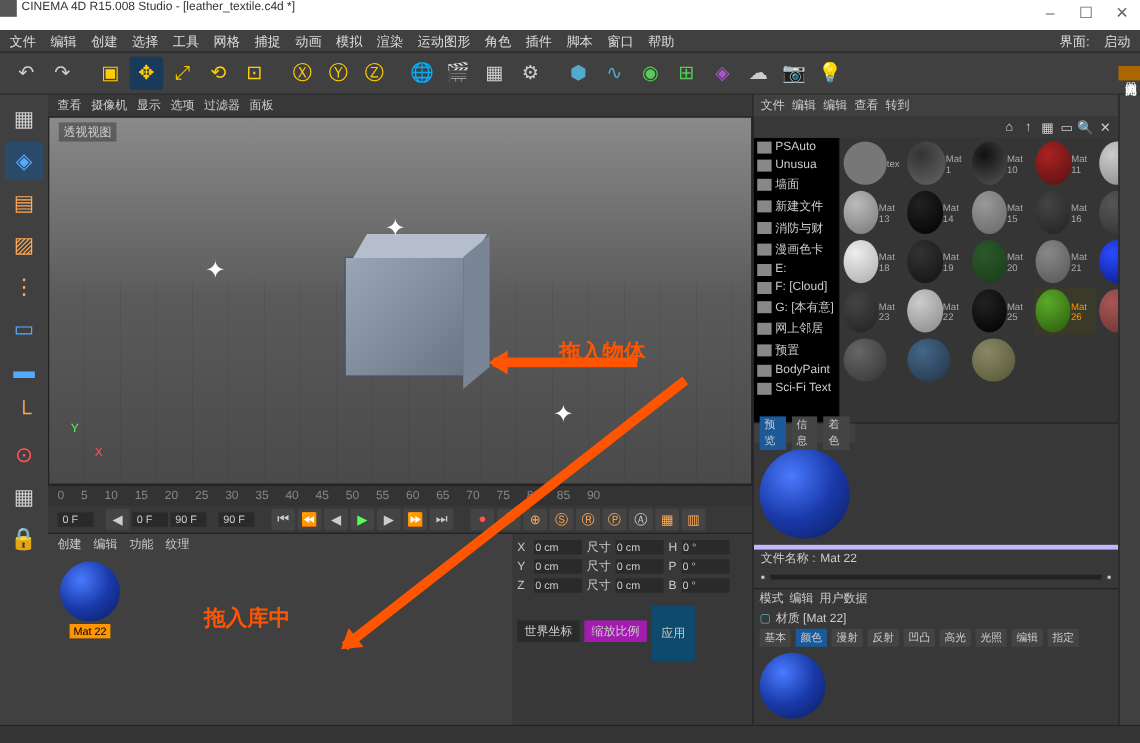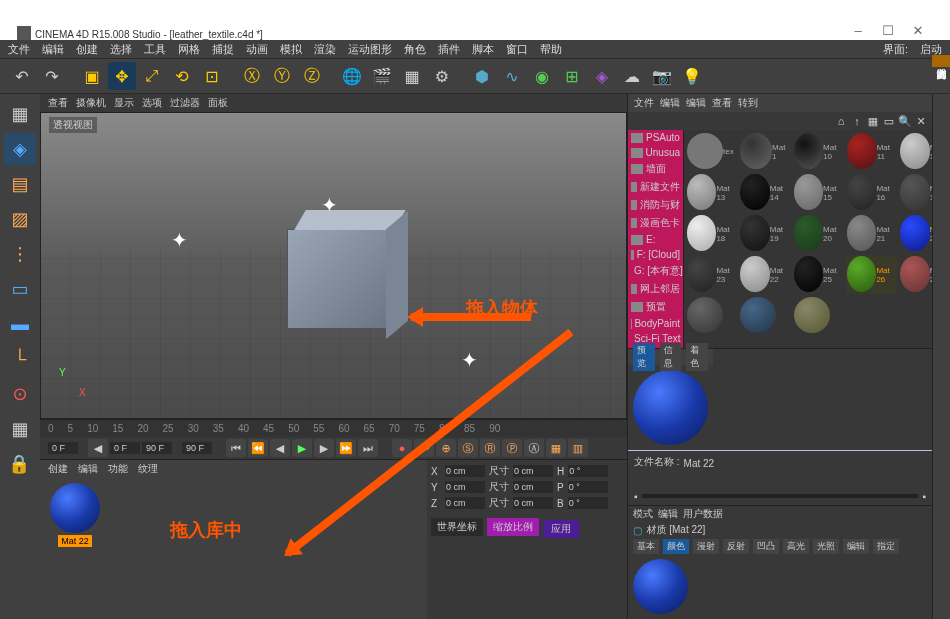--- a/index.html
+++ b/index.html
@@ -1,17 +1,17 @@
 <!DOCTYPE html>
 <html><head>
 <meta charset="utf-8">
 <style>
 *{margin:0;padding:0;box-sizing:border-box;font-family:"Microsoft YaHei",Arial,sans-serif;font-size:10px;user-select:none}
 body{background:#404040;width:950px;height:619px;overflow:hidden;color:#ccc}
-.titlebar{height:40px;background:#fff;display:flex;align-items:flex-end;padding:0 17px;color:#333}
+.titlebar{height:25px;background:#fff;display:flex;align-items:flex-start;padding:0 0;color:#333}
 .titlebar .icon{width:14px;height:14px;background:#555;margin-right:4px}
 .titlebar .spacer{flex:1}
 .win-btn{width:30px;height:20px;display:flex;align-items:center;justify-content:center;font-size:13px;color:#666}
 .menubar{height:18px;background:#404040;display:flex;padding:0 4px;gap:4px;align-items:center}
 .menubar span{padding:1px 4px;color:#ddd;font-size:11px}
 .menubar .right{margin-left:auto;display:flex;gap:4px}
 .toolbar{height:36px;background:#404040;display:flex;align-items:center;padding:0 8px;gap:2px;border-top:1px solid #2a2a2a;border-bottom:1px solid #2a2a2a}
 .tool-btn{width:28px;height:28px;display:flex;align-items:center;justify-content:center;border-radius:3px;font-size:16px}
 .tool-btn.sel{background:#1a3a5a}
 .tool-btn.ye{color:#ffcc00}
@@ -44,37 +44,37 @@
 .bottom{display:flex;height:160px;border-top:1px solid #222}
 .mat-panel{flex:1;background:#404040;display:flex;flex-direction:column}
 .mat-tabs{height:18px;display:flex;padding:0 8px;gap:10px;align-items:center;font-size:10px}
 .mat-body{flex:1;display:flex;padding:5px;position:relative}
 .mat-thumb{width:60px;display:flex;flex-direction:column;align-items:center}
 .mat-sphere{width:50px;height:50px;border-radius:50%;background:radial-gradient(circle at 35% 30%,#4a7aff,#1a3aaa 50%,#0a1a5a);margin-bottom:2px}
 .mat-label{background:#ff9500;color:#000;padding:1px 3px;font-size:9px}
 .coord-panel{width:200px;background:#383838;padding:4px;font-size:9px}
 .coord-row{display:flex;gap:4px;margin-bottom:2px;align-items:center}
 .coord-row input{background:#2a2a2a;border:none;color:#ccc;width:40px;padding:1px;font-size:9px}
-.coord-btn{background:#4c1d95;padding:2px 8px;margin-top:4px;display:inline-block}
+.coord-btn{background:#0c4a6e;padding:16px 8px;margin-top:4px;display:inline-block}
 .right-panel{width:305px;background:#383838;display:flex;flex-direction:column;border-left:1px solid #222}
 .rp-tabs{height:18px;display:flex;padding:0 6px;gap:6px;align-items:center;font-size:10px;background:#404040}
 .rp-icons{height:18px;display:flex;padding:0 4px;gap:2px;align-items:center;justify-content:flex-end}
 .rp-icons span{width:14px;height:14px;display:flex;align-items:center;justify-content:center;font-size:11px}
 .browser{flex:1;display:flex;overflow:hidden}
-.folder-tree{width:56px;background:#be185d;overflow:hidden;font-size:9px;border-right:1px solid #222}
+.folder-tree{width:72px;background:#000000;overflow:hidden;font-size:9px;border-right:1px solid #222}
 .folder-item{padding:2px 3px;display:flex;align-items:center;gap:3px;white-space:nowrap}
 .folder-item .fi{width:12px;height:10px;background:#888;display:inline-block}
 .mat-grid{flex:1;overflow-y:auto;padding:2px;background:#353535}
 .mat-grid-inner{display:grid;grid-template-columns:repeat(5,1fr);gap:2px}
 .mat-cell{display:flex;flex-direction:row;align-items:center;padding:1px}
 .mat-cell .ball{width:36px;height:36px;border-radius:50%;margin-bottom:1px}
 .mat-cell .name{font-size:8px;color:#aaa}
 .mat-cell.hl{background:#3a3a2a}
 .prev-big{width:75px;height:75px;border-radius:50%;background:radial-gradient(circle at 35% 30%,#4a7aff,#1a3aaa 50%,#0a1a5a);margin:5px}
-.filename-bar{height:18px;padding:18px 6px;font-size:10px;display:flex;align-items:flex-end;border-top:1px solid #c4b5fd}
+.filename-bar{height:18px;padding:0 6px;font-size:10px;display:flex;align-items:center;border-top:4px solid #c4b5fd}
 .slider-bar{height:18px;padding:2px 6px;display:flex;align-items:center;gap:4px}
 .slider-bar .track{flex:1;height:4px;background:#222}
 .attr-panel{border-top:1px solid #222}
 .attr-tabs{height:16px;display:flex;gap:5px;padding:0 5px;align-items:center;font-size:10px}
 .attr-sub{height:16px;display:flex;padding:0 5px;align-items:center;font-size:10px;gap:4px}
 .attr-chip{padding:1px 4px;background:#444;font-size:9px}
 .attr-chip.active{background:#1a5a9a}
 .attr-body{padding:5px;display:flex}
 .right-strip{width:18px;background:#404040;border-left:1px solid #222}
 .status{height:18px;background:#353535;border-top:1px solid #222}

